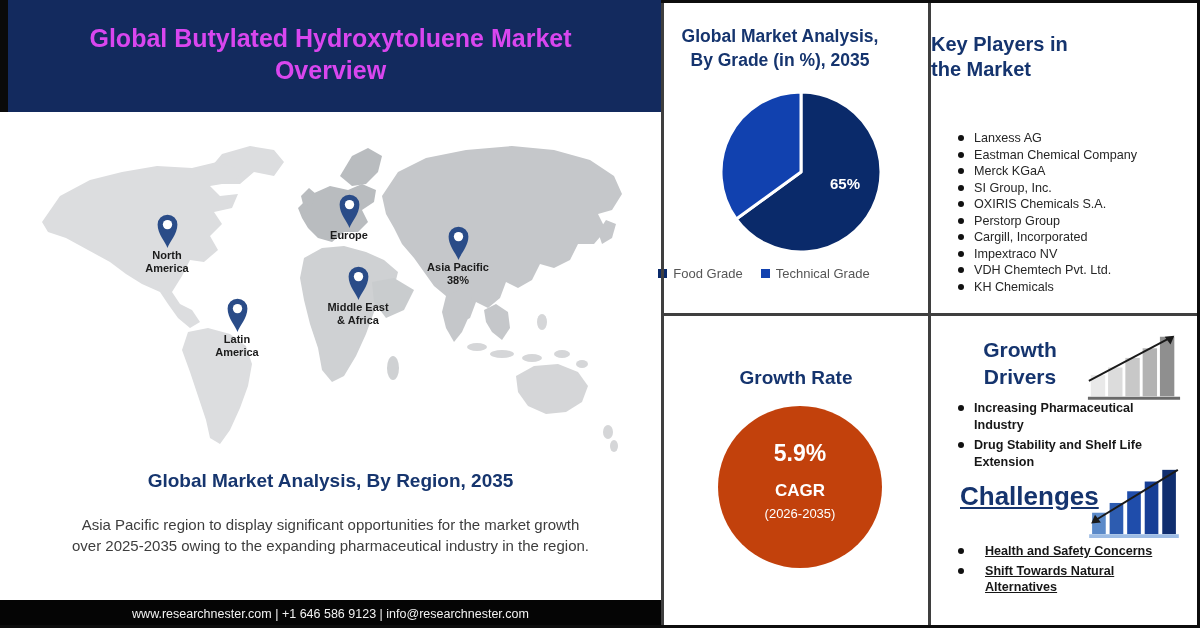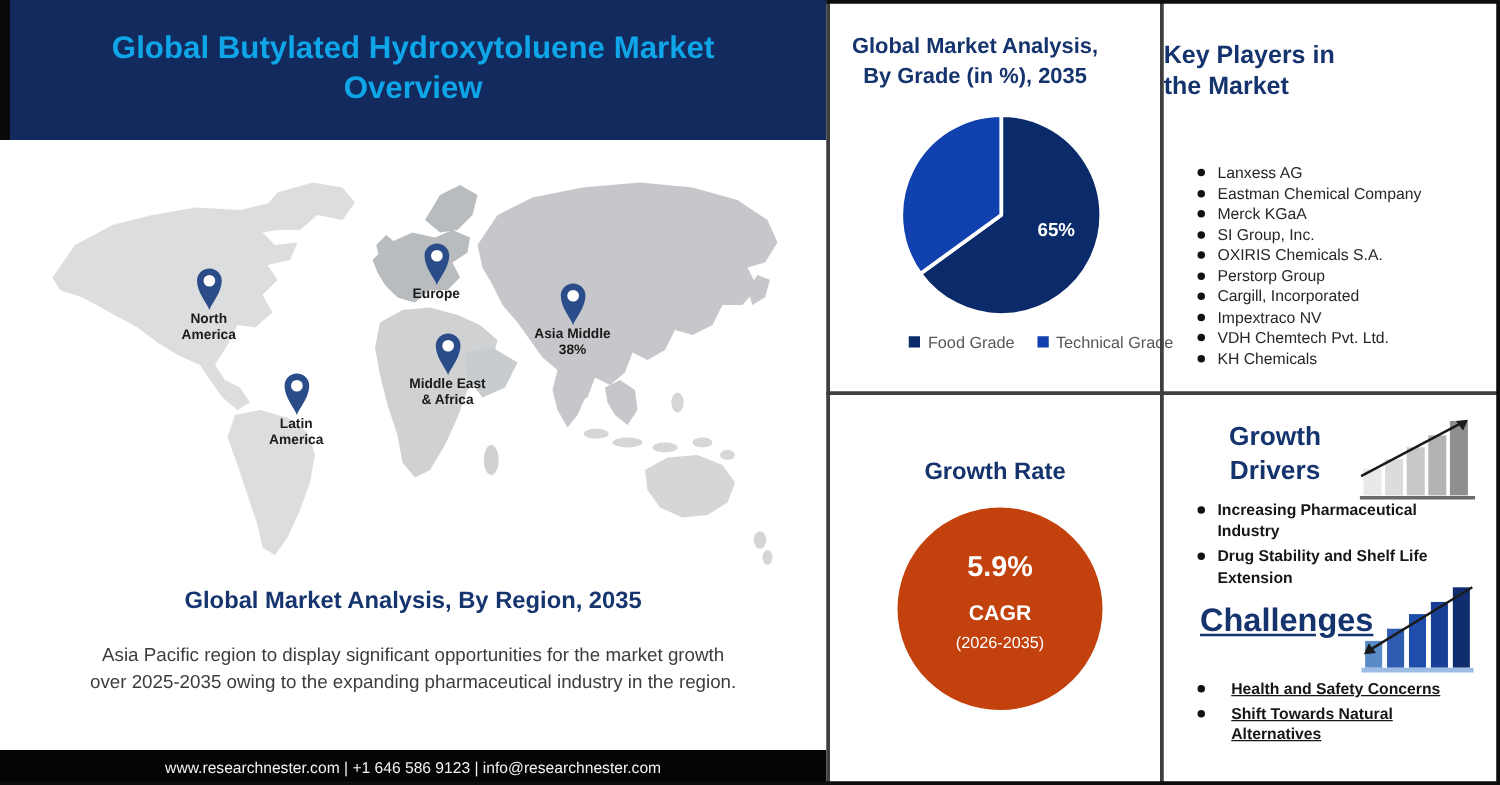--- a/index.html
+++ b/index.html
@@ -5,36 +5,36 @@
   html,body{margin:0;padding:0;background:#222;}
   #canvas{position:relative;width:1200px;height:628px;background:#ffffff;overflow:hidden;
           font-family:"Liberation Sans",sans-serif;}
   
   .divider{position:absolute;background:#3f3f3f;}
   .edge{position:absolute;background:#0d0d0d;}
   
   .banner{position:absolute;left:0;top:0;width:661px;height:112px;background:#132a5e;}
   .banner-edge{position:absolute;left:0;top:0;width:8px;height:112px;background:#0a0a0a;}
   .banner-title{position:absolute;left:8px;top:22px;width:645px;text-align:center;
-                color:#0ea5e9;font-weight:bold;font-size:25px;line-height:32px;}
+                color:#d946ef;font-weight:bold;font-size:25px;line-height:32px;}
   .map-svg{position:absolute;left:22px;top:132px;width:620px;height:340px;}
   .map-pin{position:absolute;width:96px;text-align:center;}
   .map-pin svg{display:block;margin:0 auto;}
   .pin-label{margin-top:1px;font-size:11px;line-height:13px;font-weight:600;color:#1b1b1b;}
   .region-heading{position:absolute;left:20px;top:470px;width:621px;text-align:center;
                   color:#16356e;font-weight:bold;font-size:19px;}
   .region-para{position:absolute;left:70px;top:514px;width:521px;text-align:center;
                color:#3d3d3d;font-size:15px;line-height:21px;}
   .footer{position:absolute;left:0;top:600px;width:661px;height:28px;background:#050505;
           color:#f2f2f2;font-size:12.5px;line-height:28px;text-align:center;}
   
   .pie-title{position:absolute;left:664px;top:24px;width:232px;text-align:center;
              color:#15346e;font-weight:bold;font-size:17.5px;line-height:24px;}
   .pie-svg{position:absolute;left:711px;top:82px;width:180px;height:180px;}
-  .legend{position:absolute;left:701px;top:266px;width:264px;display:flex;justify-content:center;
+  .legend{position:absolute;left:632px;top:266px;width:264px;display:flex;justify-content:center;
           gap:18px;align-items:center;font-size:13px;color:#565656;text-align:right;}
   .legend-item{display:flex;align-items:center;gap:6px;}
   .legend-swatch{width:9px;height:9px;display:inline-block;}
   .gr-title{position:absolute;left:664px;top:367px;width:264px;text-align:center;
             color:#15346e;font-weight:bold;font-size:19px;}
   .gr-circle{position:absolute;left:718px;top:406px;width:164px;height:162px;border-radius:50%;
              background:#c2410c;color:#ffffff;text-align:center;}
   .gr-value{margin-top:34px;font-size:23px;font-weight:bold;}
   .gr-metric{margin-top:14px;font-size:17px;font-weight:bold;}
   .gr-period{margin-top:5px;font-size:13px;}
@@ -124,21 +124,21 @@
       <div></div>
     </div>
   </div>
 
   <div class="map-pin" style="left:410px;top:224px;">
     <svg width="27" height="36" viewBox="0 0 30 40">
       <path d="M15,40 C13,34 4,24.5 4,14 A11,11 0 1 1 26,14 C26,24.5 17,34 15,40 Z" fill="#2a4c88"></path>
       <circle cx="15" cy="14" r="5.2" fill="#ffffff"></circle>
     </svg>
     <div class="pin-label">
-      <div>Asia Middle</div>
+      <div>Asia Pacific</div>
       <div>38%</div>
     </div>
   </div>
 
   <div class="map-pin" style="left:310px;top:264px;">
     <svg width="27" height="36" viewBox="0 0 30 40">
       <path d="M15,40 C13,34 4,24.5 4,14 A11,11 0 1 1 26,14 C26,24.5 17,34 15,40 Z" fill="#2a4c88"></path>
       <circle cx="15" cy="14" r="5.2" fill="#ffffff"></circle>
     </svg>
     <div class="pin-label">

